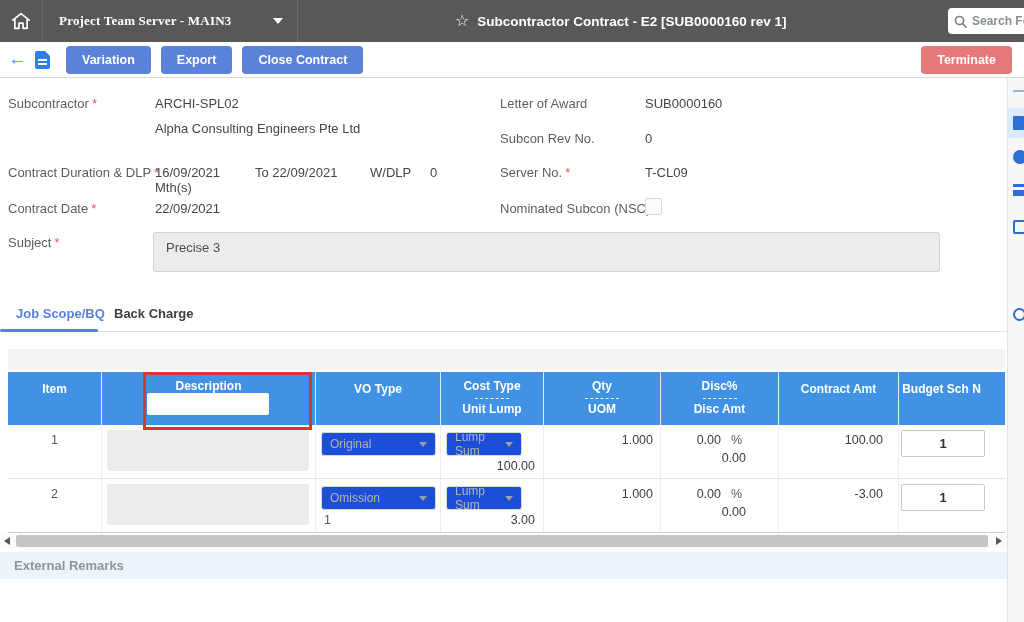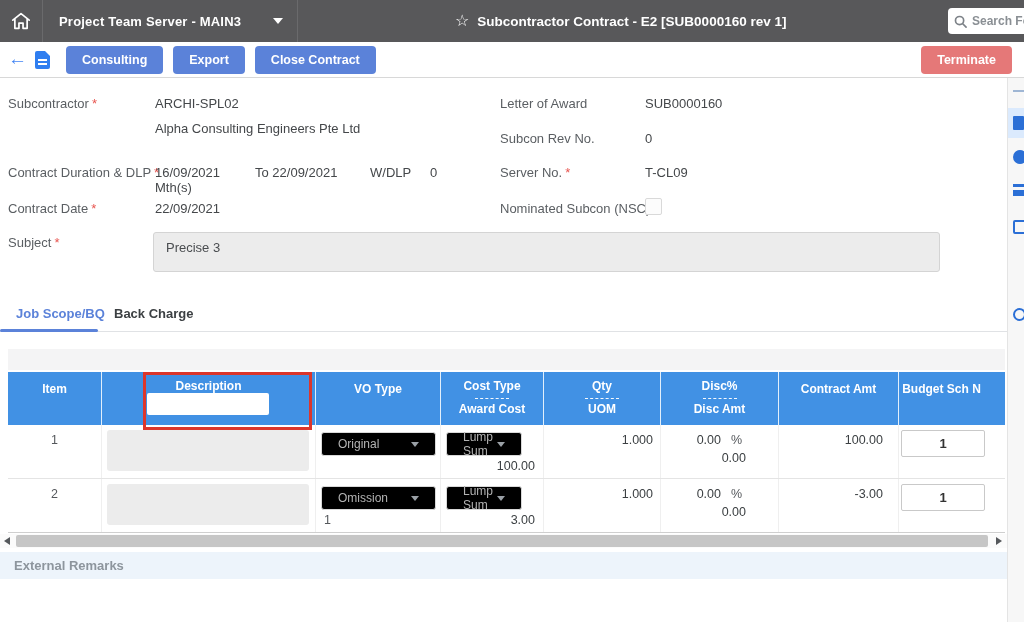--- a/index.html
+++ b/index.html
@@ -3,21 +3,21 @@
 <meta charset="utf-8">
 <style>
   * { margin:0; padding:0; box-sizing:border-box; }
   body { font-family:"Liberation Sans", sans-serif; background:#fff; }
   .screen { position:relative; width:1024px; height:622px; background:#fff; overflow:hidden; font-size:13px; color:#44474a; }
 
   
   .topbar { position:absolute; left:0; top:0; width:1024px; height:42px; background:#58585a; display:flex; align-items:center; }
   .home-btn { width:43px; height:42px; display:flex; align-items:center; justify-content:center; border-right:1px solid #6a6a6c; cursor:pointer; }
   .app-select { height:42px; width:255px; display:flex; align-items:center; padding:0 14px 0 16px; border-right:1px solid #6a6a6c; cursor:pointer; }
-  .app-select .lbl { color:#fff; font-weight:bold; font-size:13px; letter-spacing:.2px; }
+  .app-select .lbl { color:#fff; font-weight:bold; font-size:13px; letter-spacing:.2px;font-family:Liberation Serif, serif; }
   .caret-down-w { width:0; height:0; border-left:5px solid transparent; border-right:5px solid transparent; border-top:6px solid #fff; margin-left:auto; }
   .page-title-wrap { position:absolute; left:455px; top:0; height:42px; display:flex; align-items:center; gap:8px; }
   .star { color:#fff; font-size:16px; line-height:1; }
   .page-title { color:#fff; font-weight:bold; font-size:13.5px; white-space:nowrap; }
   .searchbox { position:absolute; left:948px; top:8px; width:110px; height:26px; background:#fff; border-radius:4px; display:flex; align-items:center; padding:0 6px; gap:5px; }
   .searchbox input { border:none; outline:none; width:70px; font-size:12px; color:#555; font-family:"Liberation Sans", sans-serif; background:transparent; }
   .searchbox input::placeholder { color:#8a8f94; font-weight:bold; }
 
   
   .toolbar { position:absolute; left:0; top:42px; width:1024px; height:36px; background:#fff; border-bottom:1px solid #d8d8d8; display:flex; align-items:center; padding:0 6px; }
@@ -53,21 +53,21 @@
   .th.two { padding-top:7px; }
   .desc-filter { position:absolute; left:45px; top:21px; width:122px; height:22px; border:none; border-radius:2px; background:#fff; outline:none; font-family:"Liberation Sans", sans-serif; padding:0 6px; }
   .trow { display:flex; height:54px; background:#fff; border-bottom:1px solid #e4e4e4; }
   .trow:last-child { border-bottom:1px solid #cfcfcf; }
   .td { position:relative; border-right:1px solid #efefef; font-size:12.5px; color:#3c4043; }
   .td:last-child { border-right:none; }
   .c-item { width:94px; } .c-desc { width:214px; } .c-vo { width:125px; } .c-cost { width:103px; }
   .c-qty { width:117px; } .c-disc { width:118px; } .c-amt { width:120px; } .c-bud { width:85px; }
   .item-num { position:absolute; top:8px; left:0; width:100%; text-align:center; color:#55585c; }
   .desc-area { position:absolute; left:5px; top:5px; width:202px; height:41px; background:#ececec; border-radius:3px; cursor:text; }
-  .sel { position:absolute; top:7px; height:24px; border:1px solid #d9d9d9; border-radius:3px; background:#000000; display:flex; align-items:center; padding:0 16px; color:#b3b3b3; font-size:12px; cursor:pointer; }
+  .sel { position:absolute; top:7px; height:24px; border:1px solid #d9d9d9; border-radius:3px; background:#1d4ed8; display:flex; align-items:center; padding:0 8px; color:#b3b3b3; font-size:12px; cursor:pointer; }
   .sel-vo { left:5px; width:115px; } .sel-cost { left:5px; width:76px; }
   .sel .tri { width:0; height:0; border-left:4px solid transparent; border-right:4px solid transparent; border-top:5px solid #9aa0a6; margin-left:auto; }
   .vo-note { position:absolute; left:8px; top:34px; color:#55585c; }
   .unit-cost { position:absolute; right:8px; top:34px; color:#3c4043; }
   .qty-val { position:absolute; right:7px; top:8px; }
   .disc-pct { position:absolute; right:57px; top:8px; }
   .pct-sign { position:absolute; right:36px; top:8px; color:#55585c; }
   .disc-amt { position:absolute; right:32px; top:26px; }
   .amt-val { position:absolute; right:15px; top:8px; }
   .bud-input { position:absolute; left:2px; top:5px; width:84px; height:27px; border:1px solid #c9c9c9; border-radius:2px; text-align:center; font-weight:bold; font-size:13px; color:#333; font-family:"Liberation Sans", sans-serif; outline:none; }
@@ -122,21 +122,21 @@
           <circle cx="6" cy="6" r="4.4" fill="none" stroke="#7d8288" stroke-width="1.8"></circle>
           <line x1="9.4" y1="9.4" x2="13" y2="13" stroke="#7d8288" stroke-width="1.8" stroke-linecap="round"></line>
         </svg>
       <input placeholder="Search For" style="">
     </div>
   </div>
 
   <div class="toolbar">
     <span class="back-arrow">←</span>
     <span class="pdf-icon"></span>
-    <button class="btn">Consulting</button>
+    <button class="btn">Variation</button>
     <button class="btn">Export</button>
     <button class="btn">Close Contract</button>
     <button class="btn terminate">Terminate</button>
   </div>
 
   <div class="fld" style="left:8px; top:96px;"><span class="f-label">Subcontractor</span><span class="req">*</span></div>
   <div class="fld f-value" style="left:155px; top:96px;">ARCHI-SPL02</div>
   <div class="fld f-value" style="left:155px; top:121px;">Alpha Consulting Engineers Pte Ltd</div>
 
   <div class="fld" style="left:8px; top:165px;"><span class="f-label">Contract Duration &amp; DLP</span><span class="req">*</span></div>
@@ -178,21 +178,21 @@
       <div class="th c-desc two">
         <span>Description</span>
         <input class="desc-filter" style="">
       </div>
       <div class="th c-vo">
           <span>VO Type</span>
         </div>
       <div class="th c-cost two">
         <span>Cost Type</span>
           <span class="dash"></span>
-          <span>Award Cost</span>
+          <span>Unit Lump</span>
       </div>
       <div class="th c-qty two">
         <span>Qty</span>
           <span class="dash"></span>
           <span>UOM</span>
       </div>
       <div class="th c-disc two">
         <span>Disc%</span>
           <span class="dash"></span>
           <span>Disc Amt</span>

